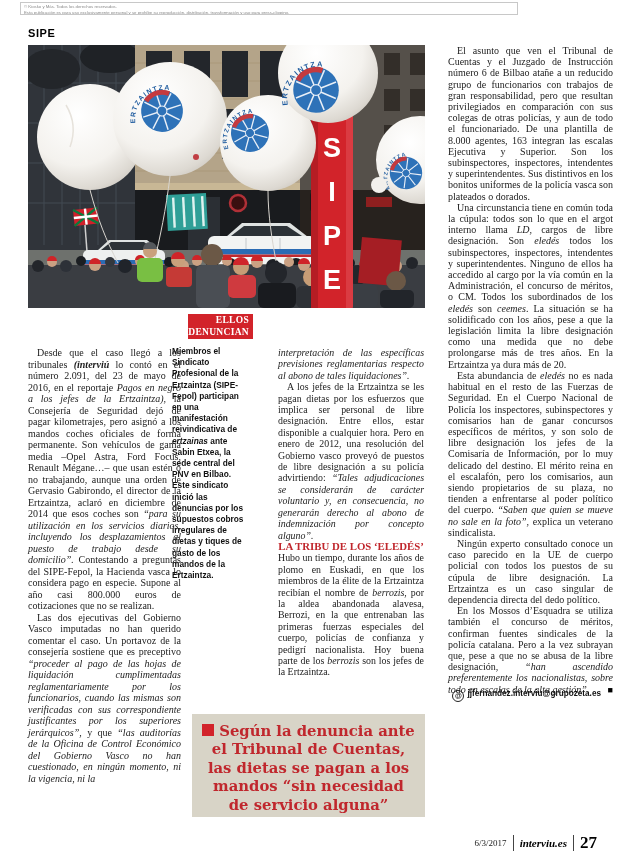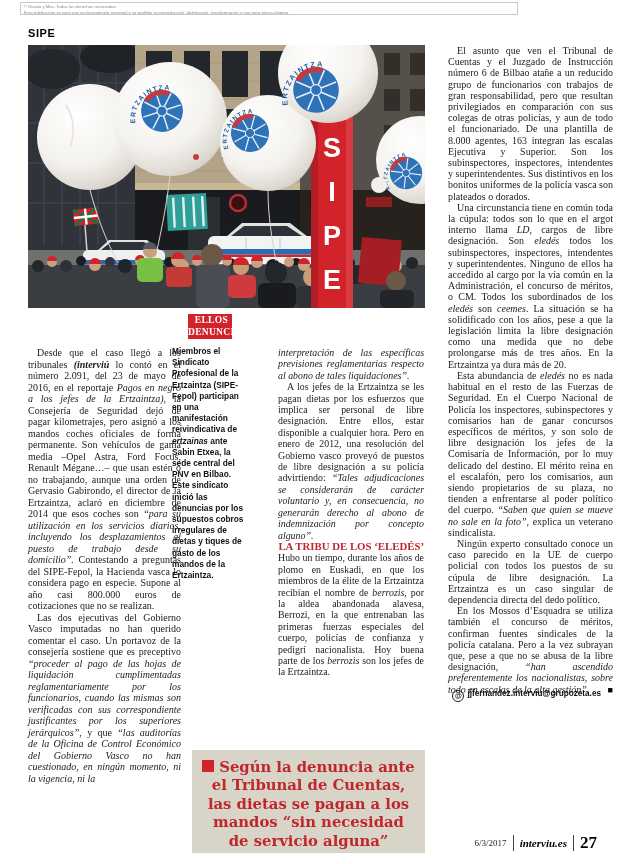--- a/index.html
+++ b/index.html
@@ -7,40 +7,40 @@
         font-family:"Liberation Serif",serif;color:#1b1b1b;}
   
   .notice{position:absolute;left:20px;top:2px;width:498px;height:13px;border:1px solid #c8c8c8;
           font-family:"Liberation Sans",sans-serif;font-size:4.3px;line-height:5.6px;color:#8a8a8a;
           padding:1px 3px;box-sizing:border-box;overflow:hidden;}
   .kicker{position:absolute;left:28px;top:27px;font-family:"Liberation Sans",sans-serif;
           font-weight:bold;font-size:11px;letter-spacing:.6px;color:#000;}
   
   .photo{position:absolute;left:28px;top:45px;width:397px;height:263px;background:#888;display:block;}
   
-  .dbox{position:absolute;left:188px;top:314px;width:44px;height:25px;background:var(--box_red,#d2232a);
+  .dbox{position:absolute;left:188px;top:314px;width:65px;height:25px;background:var(--box_red,#d2232a);
         color:#fff;font-family:"Liberation Serif",serif;font-weight:bold;font-size:9.5px;line-height:11.5px;
         text-align:right;padding:1px 4px 0 0;box-sizing:border-box;letter-spacing:.3px;}
   
   .caption{position:absolute;left:172px;top:346px;width:76px;text-align:left;
            font-family:"Liberation Sans",sans-serif;font-weight:bold;font-size:8.3px;line-height:11.2px;color:#101010;}
   
   .col{position:absolute;text-align:justify;}
   .col p{margin:0;}
   .ind{text-indent:9px;}
   .col-left{left:28px;top:347px;width:153px;font-size:10px;line-height:11.5px;}
   .col-mid{left:278px;top:347px;width:146px;font-size:9.9px;line-height:11.4px;}
   .col-right{left:448px;top:45px;width:165px;font-size:10px;line-height:11.2px;}
   .ri{font-style:italic;}
   .rbi{font-style:italic;font-weight:bold;}
-  .mh{color:var(--accent_red,#c0272d);font-weight:bold;font-size:10.8px;margin:6px 0 3px;text-align:right;}
+  .mh{color:var(--accent_red,#c0272d);font-weight:bold;font-size:10.8px;margin:6px 0 3px;text-align:center;}
   
   .pullquote{position:absolute;left:192px;top:714px;width:233px;height:103px;background:var(--quote_bg,#d8d4c7);
              box-sizing:border-box;padding:8px 9px;text-align:center;color:var(--accent_red,#c0272d);
-             font-family:"DejaVu Serif",serif;font-weight:bold;font-size:14.8px;line-height:18.4px;overflow:hidden;margin-top:36px;}
+             font-family:"DejaVu Serif",serif;font-weight:bold;font-size:14.8px;line-height:18.4px;overflow:hidden;}
   .pqsquare{display:inline-block;width:12px;height:12px;background:var(--box_red,#d2232a);margin-right:5px;}
   
   .endline{height:0;text-align:right;margin-top:-11px;}
   .endmark{font-size:9px;color:#000;}
   .byline{text-align:right;margin-top:4px;padding-right:12px;font-family:"Liberation Sans",sans-serif;
           font-weight:bold;font-size:8.2px;color:#111;}
   .byicon{display:inline-block;width:10px;height:10px;border:1px solid #222;border-radius:50%;
           font-size:7px;line-height:10px;text-align:center;font-weight:bold;margin-right:3px;vertical-align:-2px;}
   
   .footer{position:absolute;right:22px;top:833px;display:flex;align-items:center;gap:6px;}

